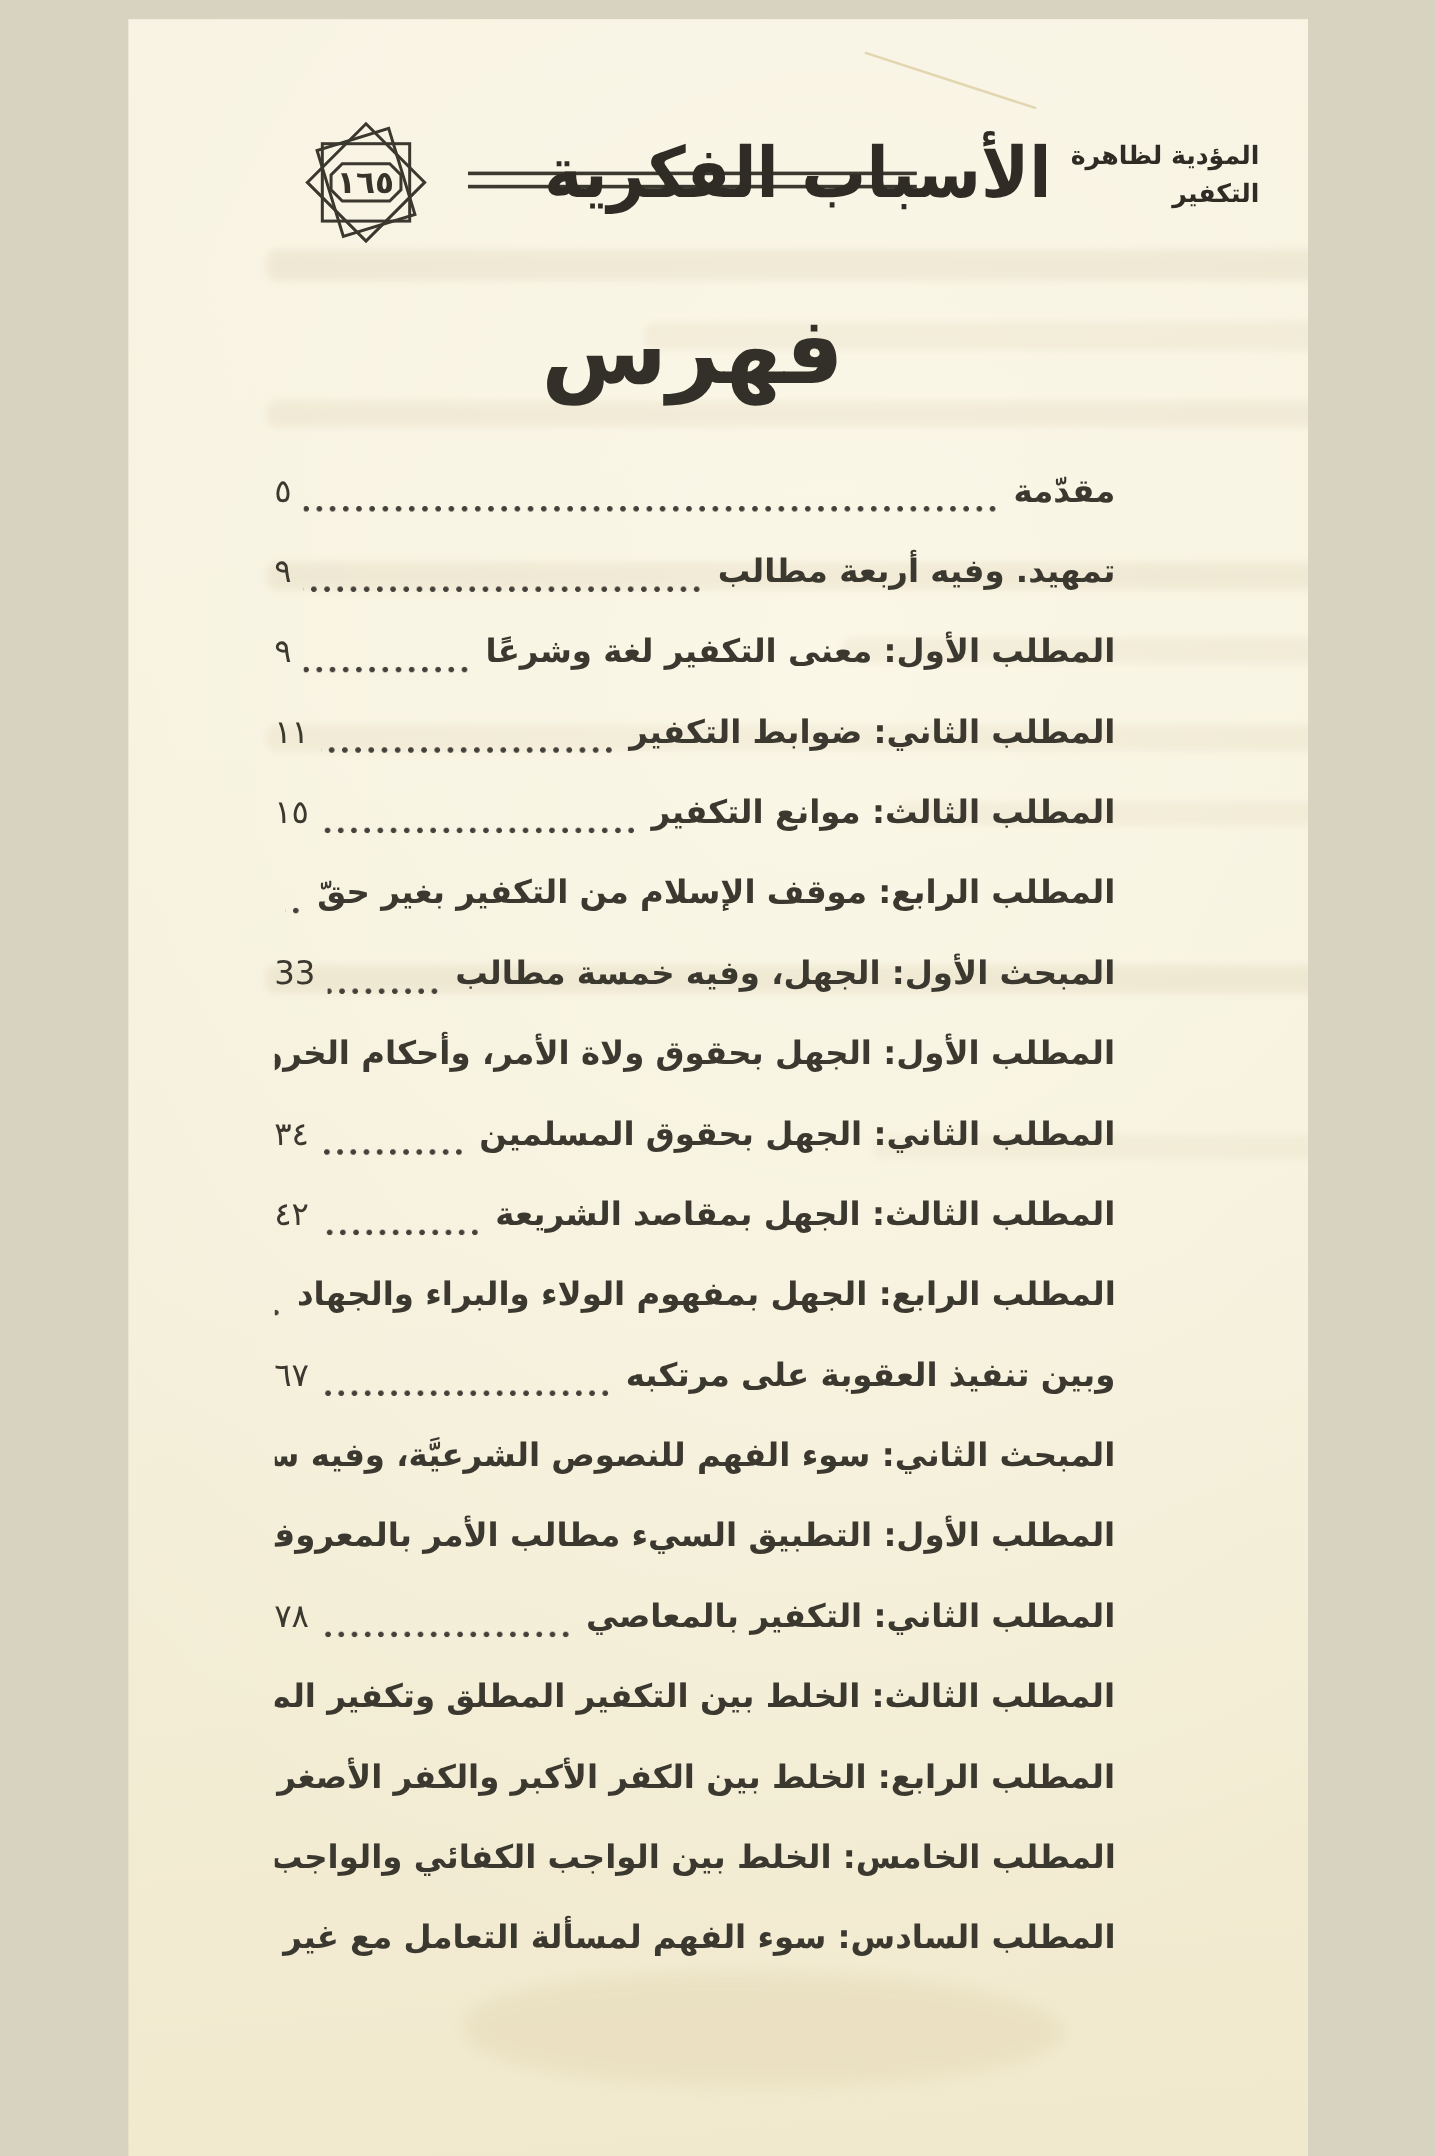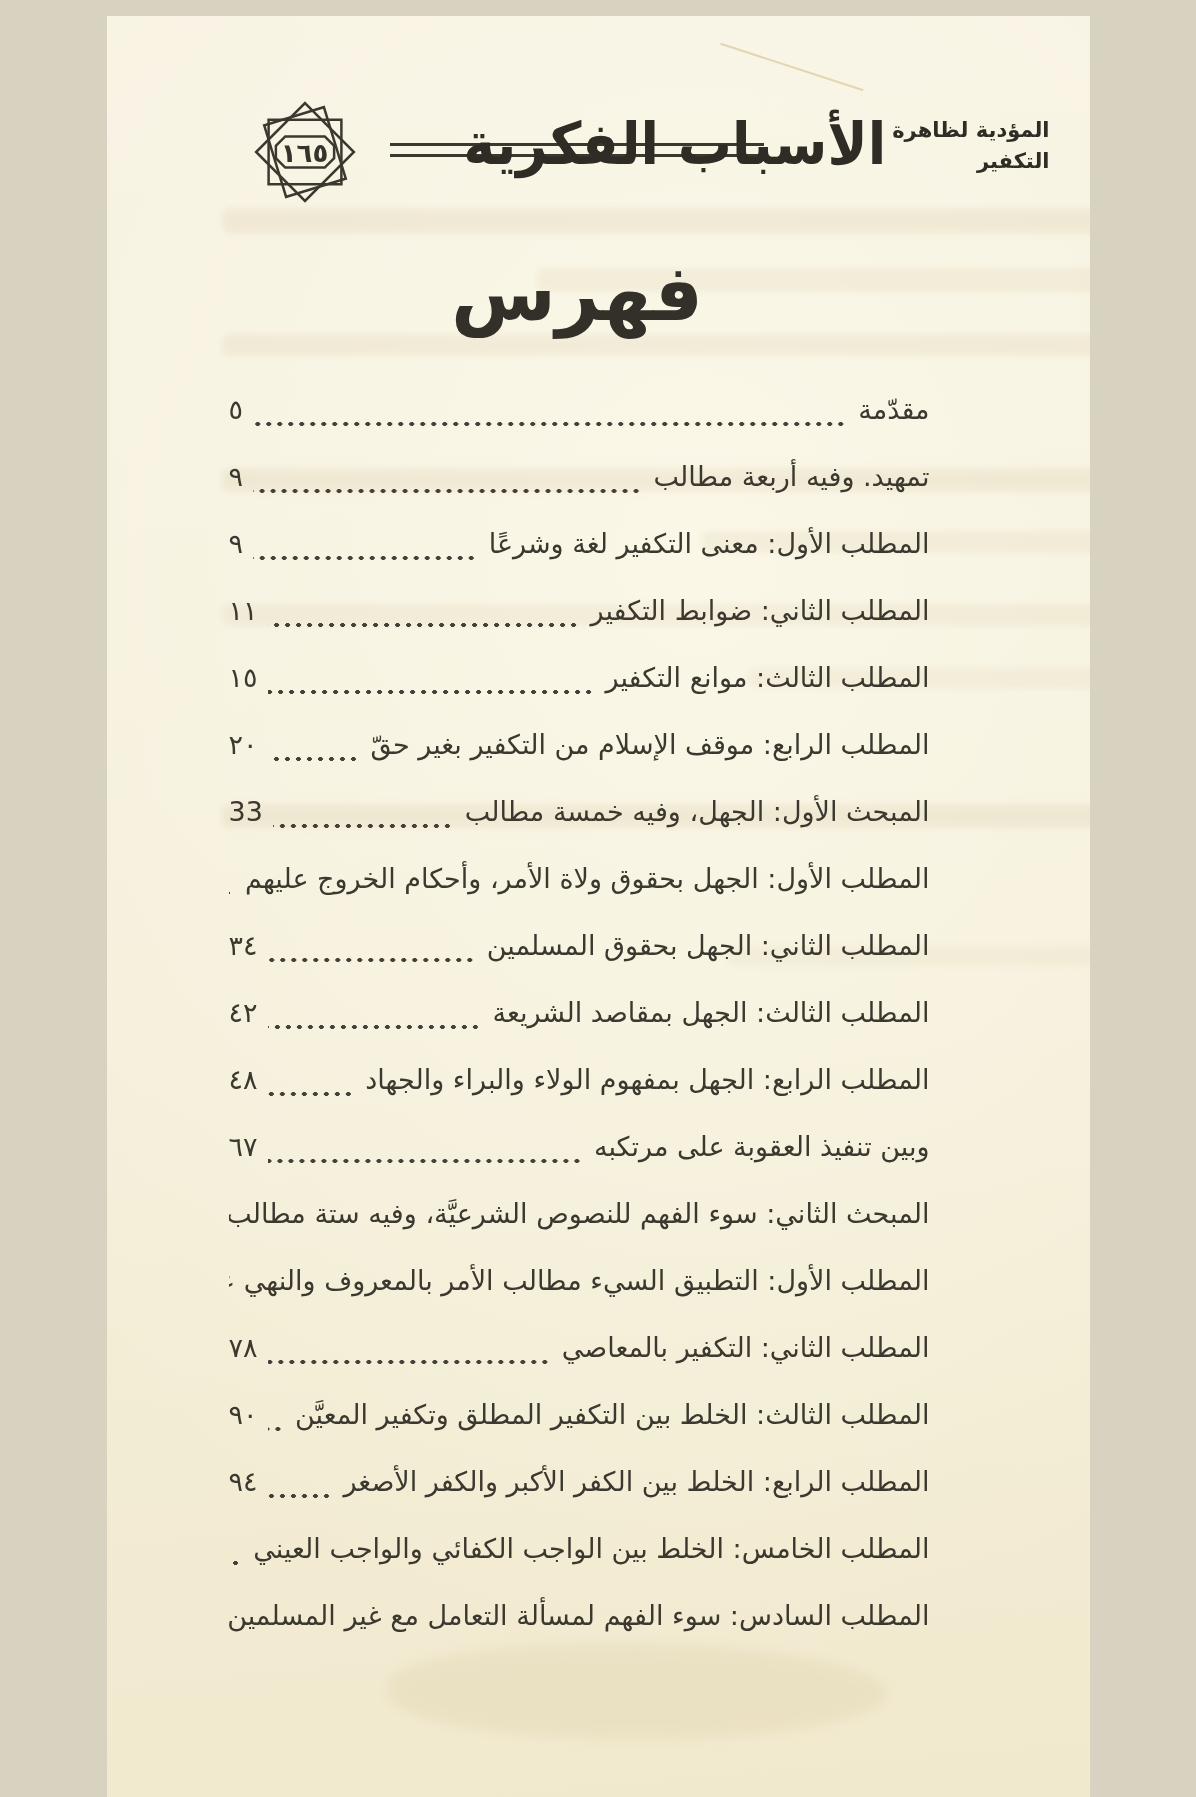--- a/index.html
+++ b/index.html
@@ -27,21 +27,21 @@
     display:flex; align-items:center; justify-content:center;
     font-size:26px; font-weight:bold; color:#36332b;
     padding-top:2px;
   }
   .double-rule{
     position:absolute; left:283px; top:127px; width:374px; height:8px;
     border-top:3px solid #3b382f; border-bottom:3px solid #3b382f;
   }
   .brand{
     position:absolute; right:40px; top:68px; height:120px;
-    display:flex; flex-direction:row-reverse; align-items:center; gap:6px;
+    display:flex; flex-direction:row-reverse; align-items:center; gap:16px;
     direction:rtl;
   }
   .brand-main{
     font-size:54px; font-weight:bold; color:#2f2c25;
     transform:scaleY(1.08);
     letter-spacing:0;
     white-space:nowrap;
   }
   .brand-sub{
     font-size:21px; font-weight:bold; color:#2f2c25;
@@ -59,21 +59,21 @@
   .toc{
     position:absolute; top:360px; left:122px; right:160px;
     direction:rtl;
   }
   .toc-row{
     display:flex; align-items:baseline;
     height:67px; line-height:67px;
     white-space:nowrap; overflow:hidden;
   }
   .toc-text{
-    font-size:27px; color:#3b382f; flex:0 0 auto;
+    font-size:27px; color:#3b382f; flex:0 0 auto;font-weight:bold;
   }
   .toc-dots{
     flex:1 1 auto; min-width:14px; height:6px;
     align-self:flex-end; margin-bottom:16px;
     margin-right:12px; margin-left:10px;
     background-image:radial-gradient(circle closest-side, #45413a 2.1px, rgba(0,0,0,0) 2.5px);
     background-size:11px 6px; background-repeat:repeat-x; background-position:right center;
   }
   .toc-num{
     font-size:27px; color:#3b382f; flex:0 0 auto;

